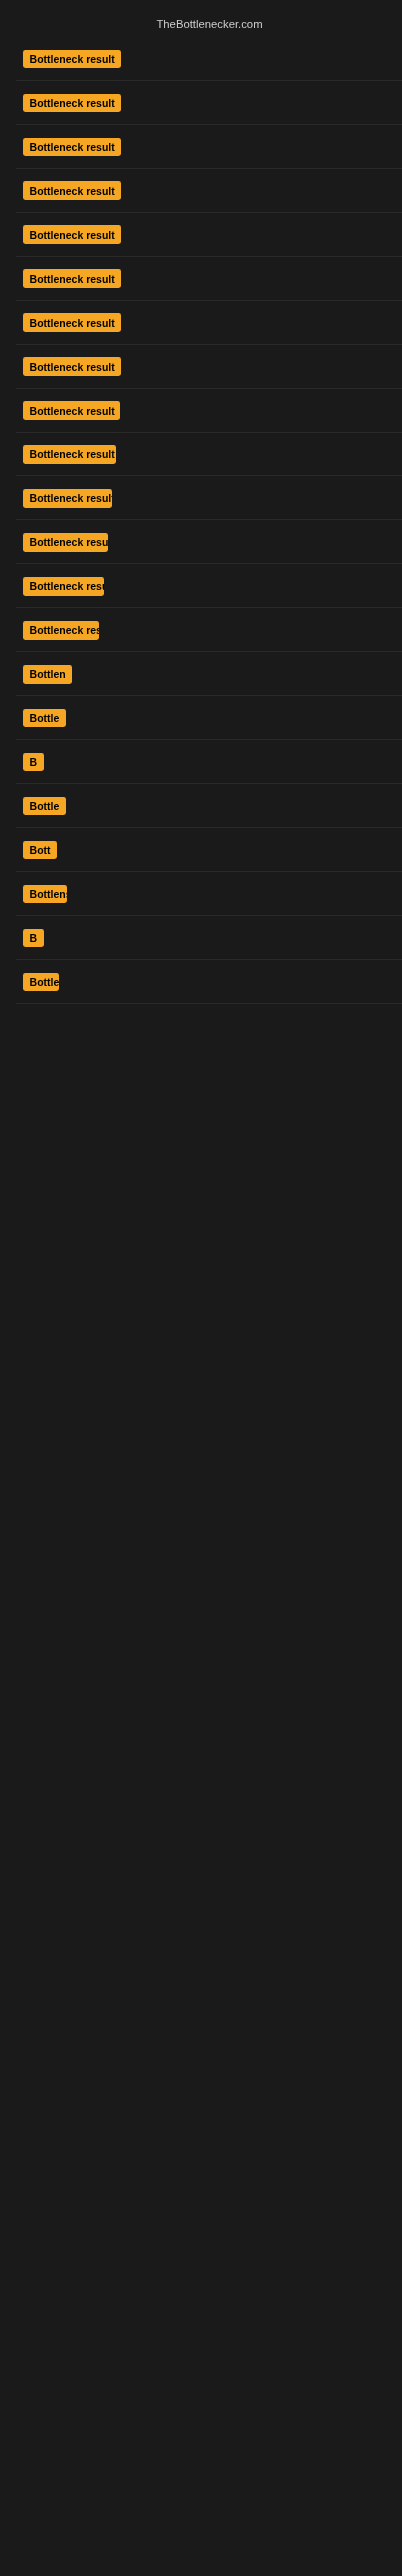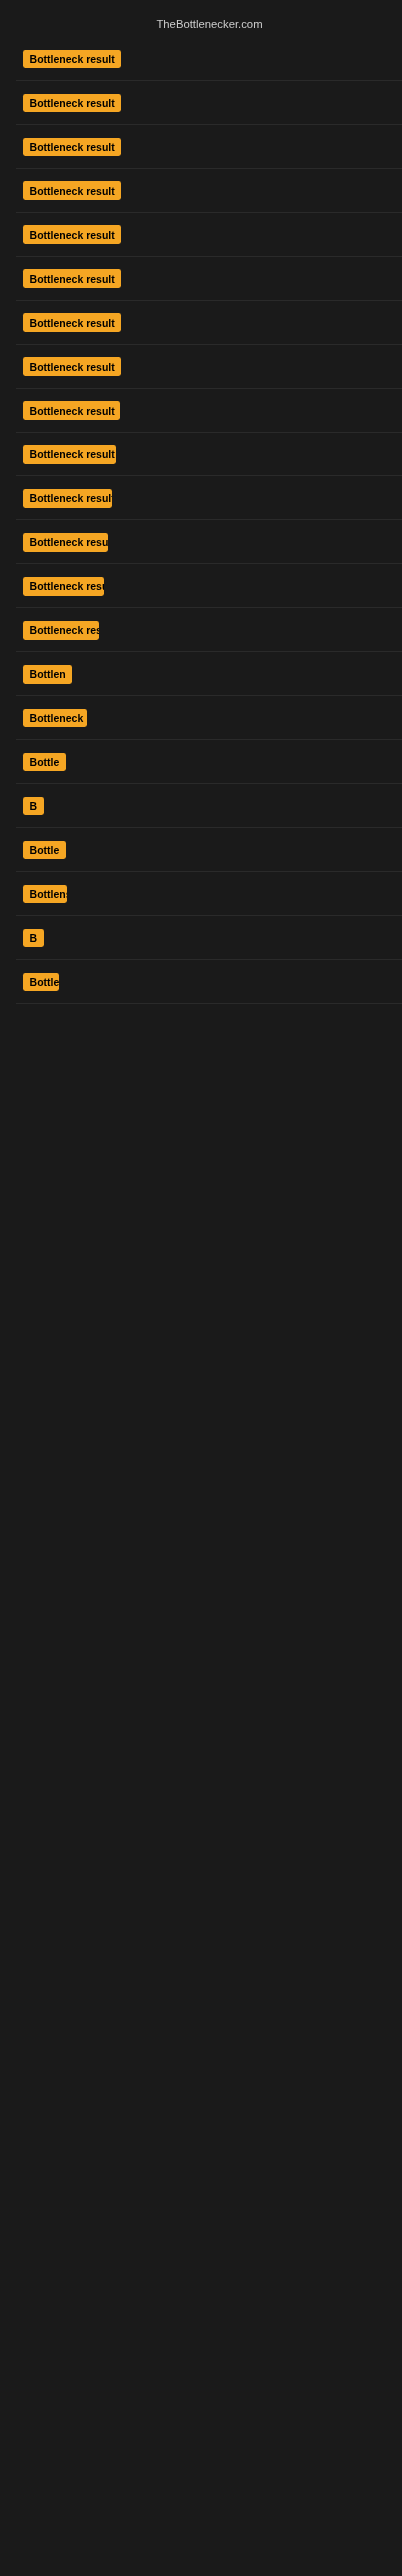--- a/index.html
+++ b/index.html
@@ -59,21 +59,21 @@
     <div class="result-row"><span class="bottleneck-badge" style="max-width: 109px;">Bottleneck result</span></div>
     <div class="result-row"><span class="bottleneck-badge" style="max-width: 105px;">Bottleneck result</span></div>
     <div class="result-row"><span class="bottleneck-badge" style="max-width: 101px;">Bottleneck result</span></div>
     <div class="result-row"><span class="bottleneck-badge" style="max-width: 97px;">Bottleneck result</span></div>
     <div class="result-row"><span class="bottleneck-badge" style="max-width: 93px;">Bottleneck result</span></div>
     <div class="result-row"><span class="bottleneck-badge" style="max-width: 89px;">Bottleneck result</span></div>
     <div class="result-row"><span class="bottleneck-badge" style="max-width: 85px;">Bottleneck resu</span></div>
     <div class="result-row"><span class="bottleneck-badge" style="max-width: 81px;">Bottleneck resu</span></div>
     <div class="result-row"><span class="bottleneck-badge" style="max-width: 76px;">Bottleneck resu</span></div>
     <div class="result-row"><span class="bottleneck-badge" style="max-width: 68px;">Bottlen</span></div>
-    <div class="result-row"><span class="bottleneck-badge" style="max-width: 64px;">Bottleneck</span></div>
     <div class="result-row"><span class="bottleneck-badge" style="max-width: 60px;">Bottle</span></div>
     <div class="result-row"><span class="bottleneck-badge" style="max-width: 56px;">B</span></div>
     <div class="result-row"><span class="bottleneck-badge" style="max-width: 52px;">Bottle</span></div>
+    <div class="result-row"><span class="bottleneck-badge" style="max-width: 48px;">Bott</span></div>
     <div class="result-row"><span class="bottleneck-badge" style="max-width: 44px;">Bottlens</span></div>
     <div class="result-row"><span class="bottleneck-badge" style="max-width: 40px;">B</span></div>
     <div class="result-row"><span class="bottleneck-badge" style="max-width: 36px;">Bottle</span></div>
   </div>
 
 
 </body></html>

